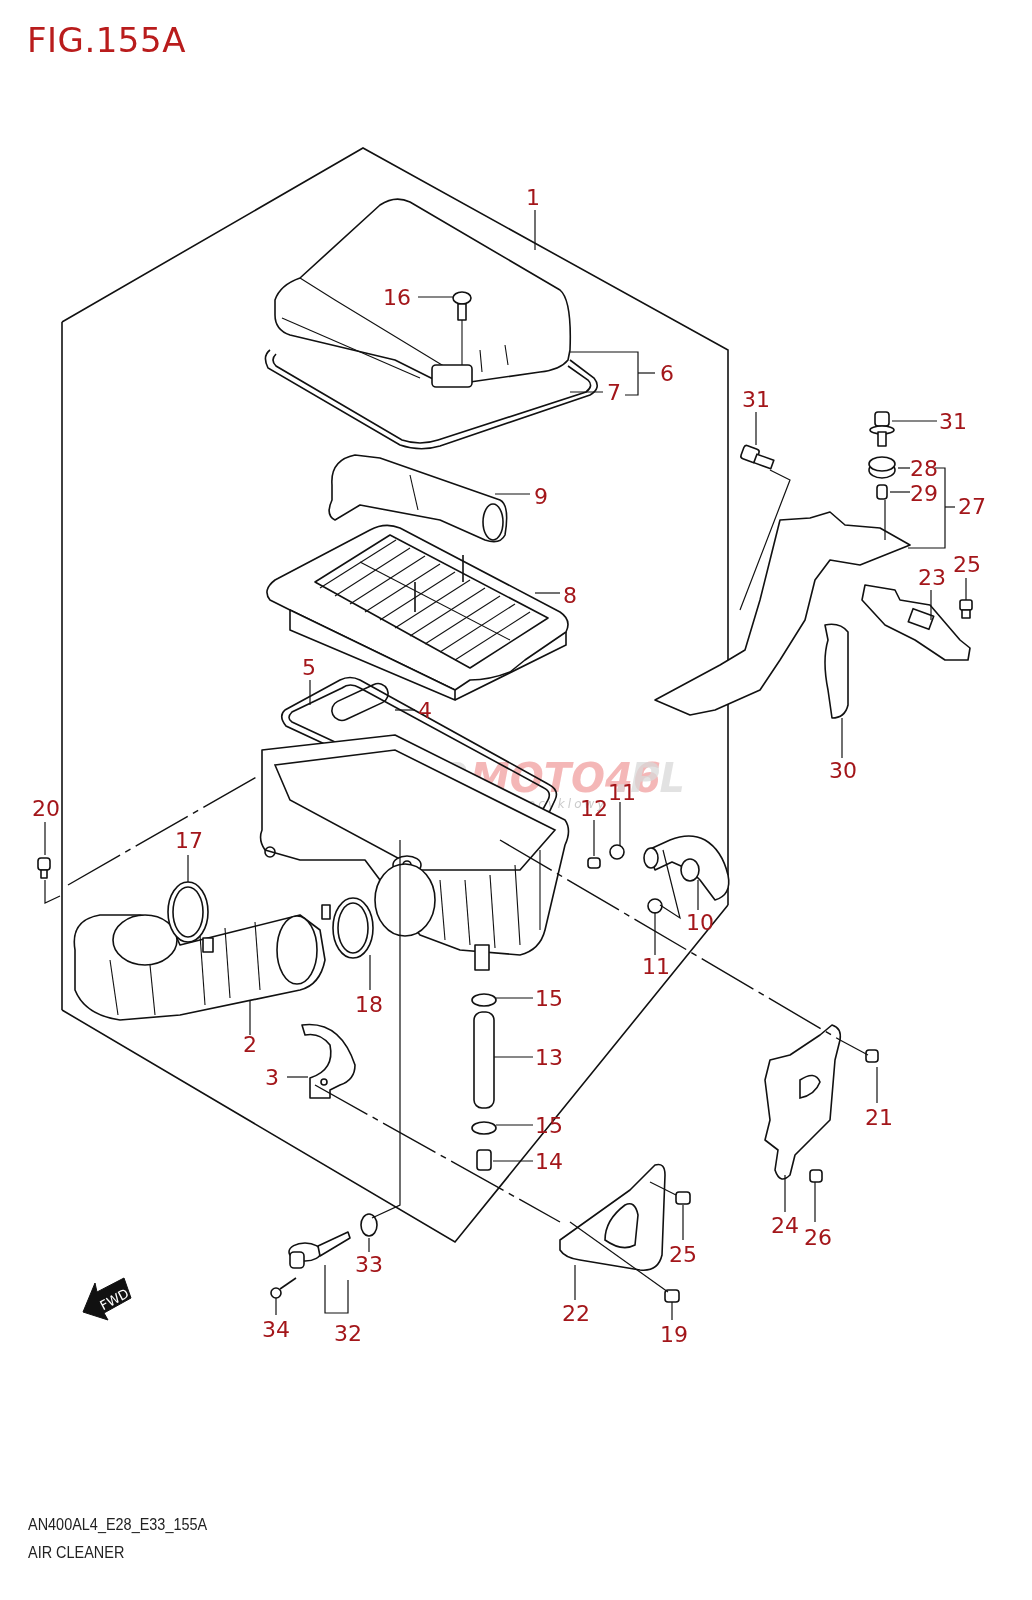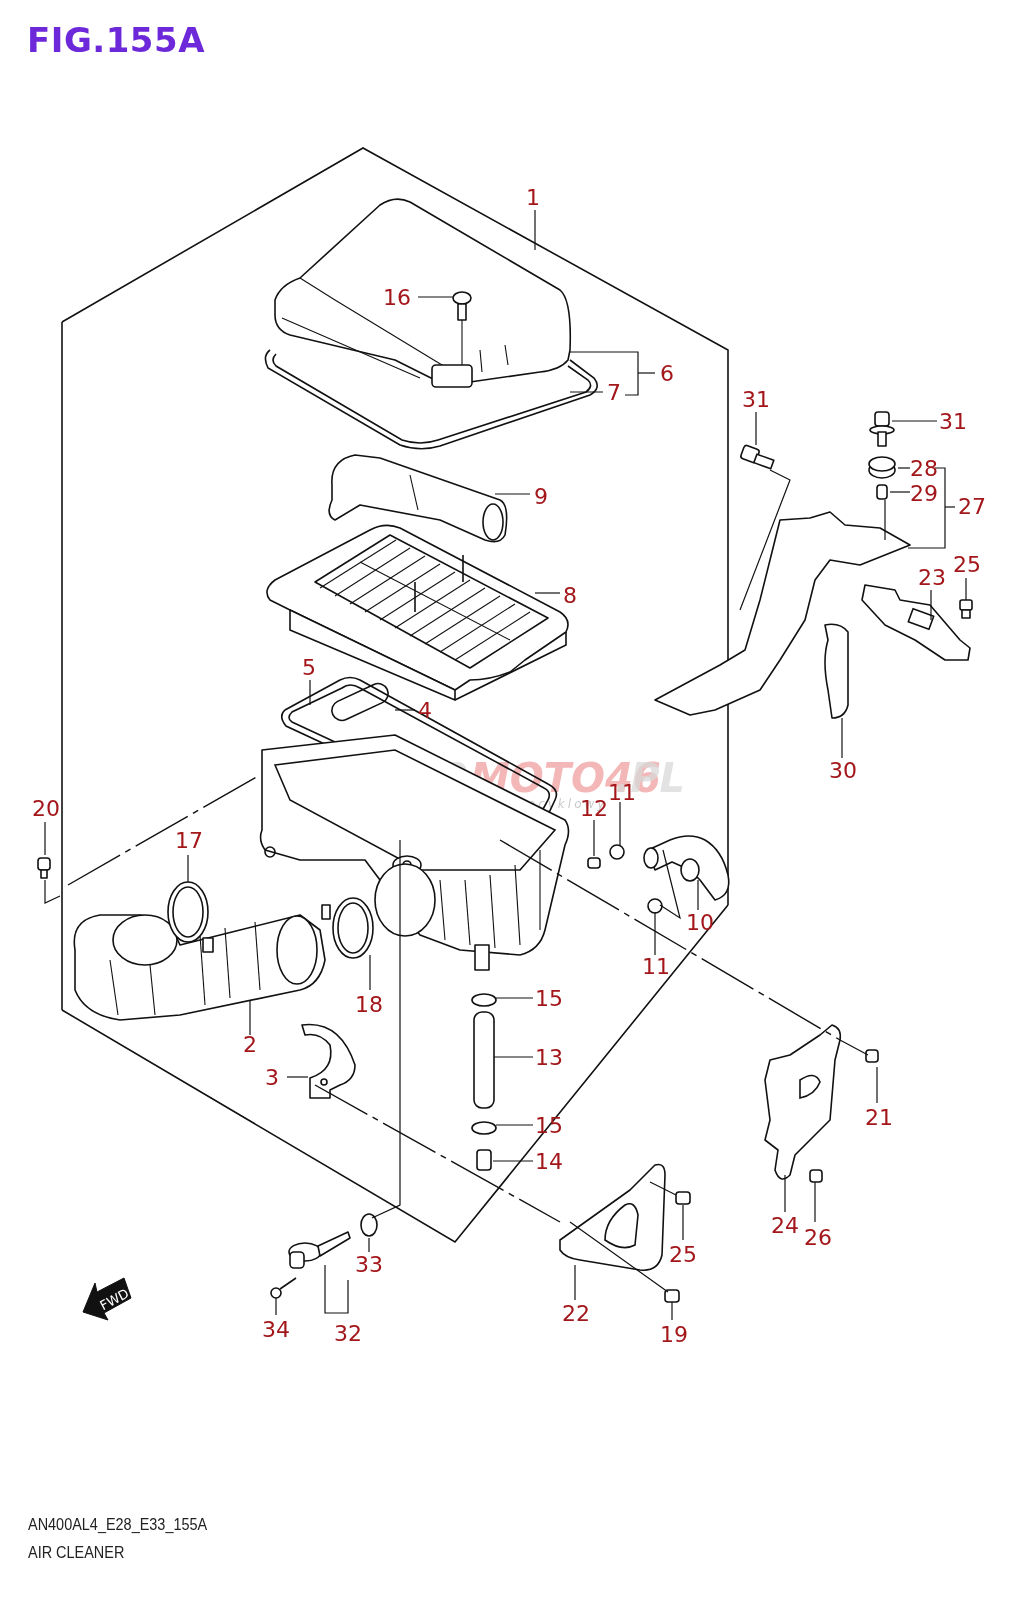--- a/index.html
+++ b/index.html
@@ -1,17 +1,17 @@
 <!DOCTYPE html>
 <html><head>
 <meta charset="utf-8">
 <style>
   html, body { margin:0; padding:0; background:#ffffff; }
   body { width:1032px; height:1600px; position:relative; overflow:hidden; font-family:"DejaVu Sans", sans-serif; }
-  .fig-title { position:absolute; left:27px; top:20px; font-size:34px; font-weight:bold; color:#6d28d9; letter-spacing:0.5px; font-family:"DejaVu Sans", sans-serif; }
+  .fig-title { position:absolute; left:27px; top:20px; font-size:34px; font-weight:normal; color:#b91c1c; letter-spacing:0.5px; font-family:"DejaVu Sans", sans-serif; }
   .footer-code { position:absolute; left:28px; top:1515px; font-size:17px; color:#222; font-family:"Liberation Sans Narrow","Liberation Sans", sans-serif; transform:scaleX(0.85); transform-origin:left; }
   .footer-name { position:absolute; left:28px; top:1543px; font-size:17px; color:#222; font-family:"Liberation Sans", sans-serif; transform:scaleX(0.85); transform-origin:left; }
   svg.diagram { position:absolute; left:0; top:0; }
   .ln { stroke:#111; stroke-width:1.6; fill:none; }
   .pt { stroke:#111; stroke-width:1.6; fill:#fff; stroke-linejoin:round; }
   .thin { stroke:#111; stroke-width:1.1; fill:none; }
   .lead { stroke:#111; stroke-width:1.2; fill:none; }
   .dash { stroke:#111; stroke-width:1.4; fill:none; stroke-dasharray:60 6 6 6; }
   .lbl { fill:#a3161a; font-size:22px; font-family:"DejaVu Sans", sans-serif; }
   .wm1 { fill:#d9d9d9; opacity:0.75; font-size:40px; font-weight:bold; font-style:italic; font-family:"DejaVu Sans", sans-serif; }

